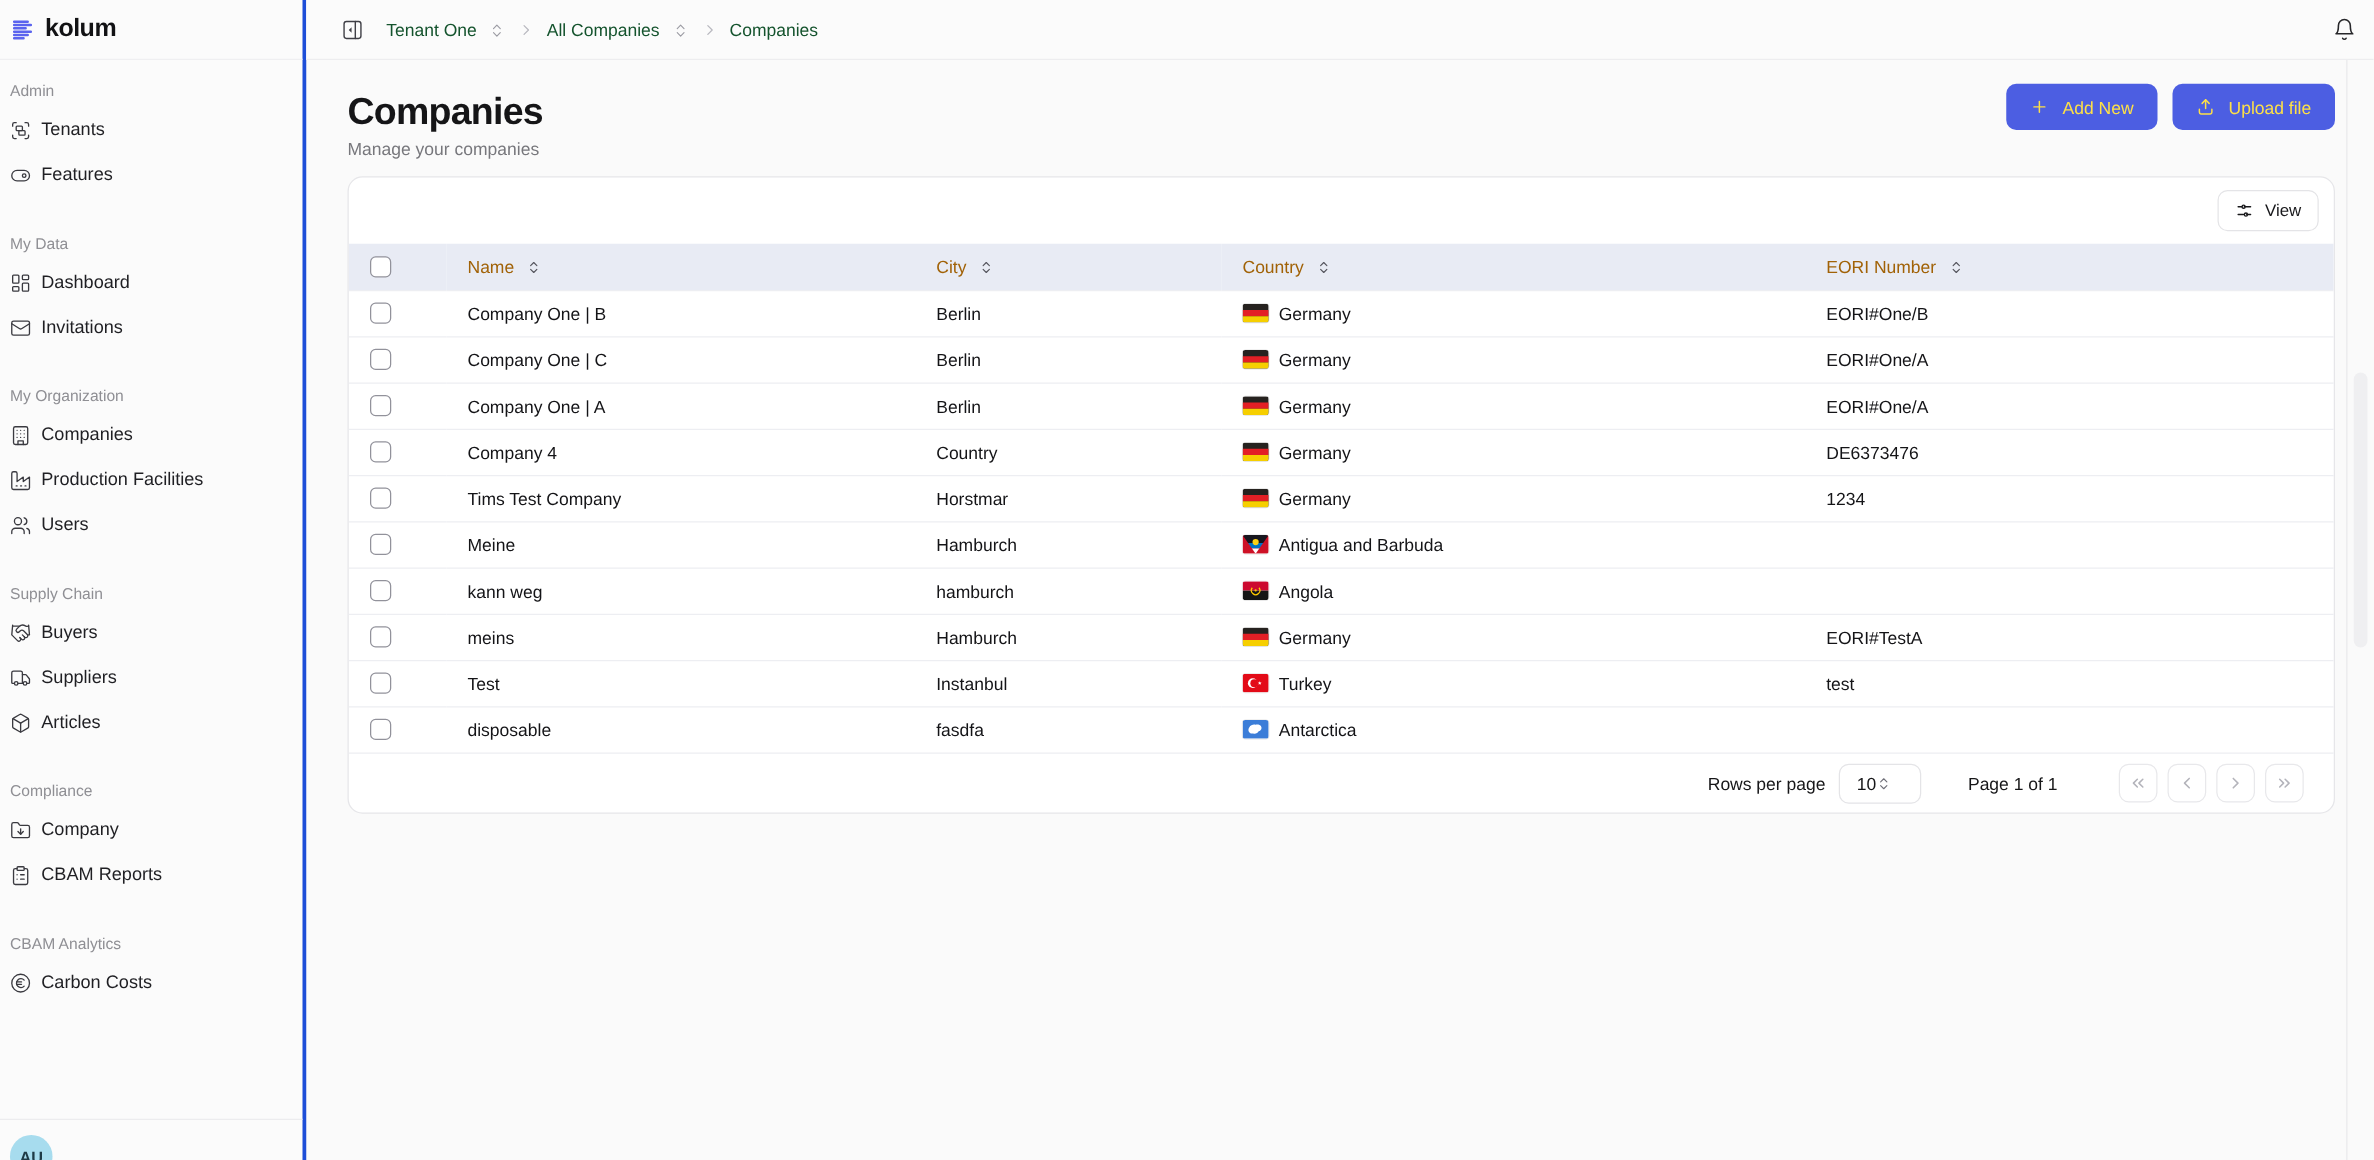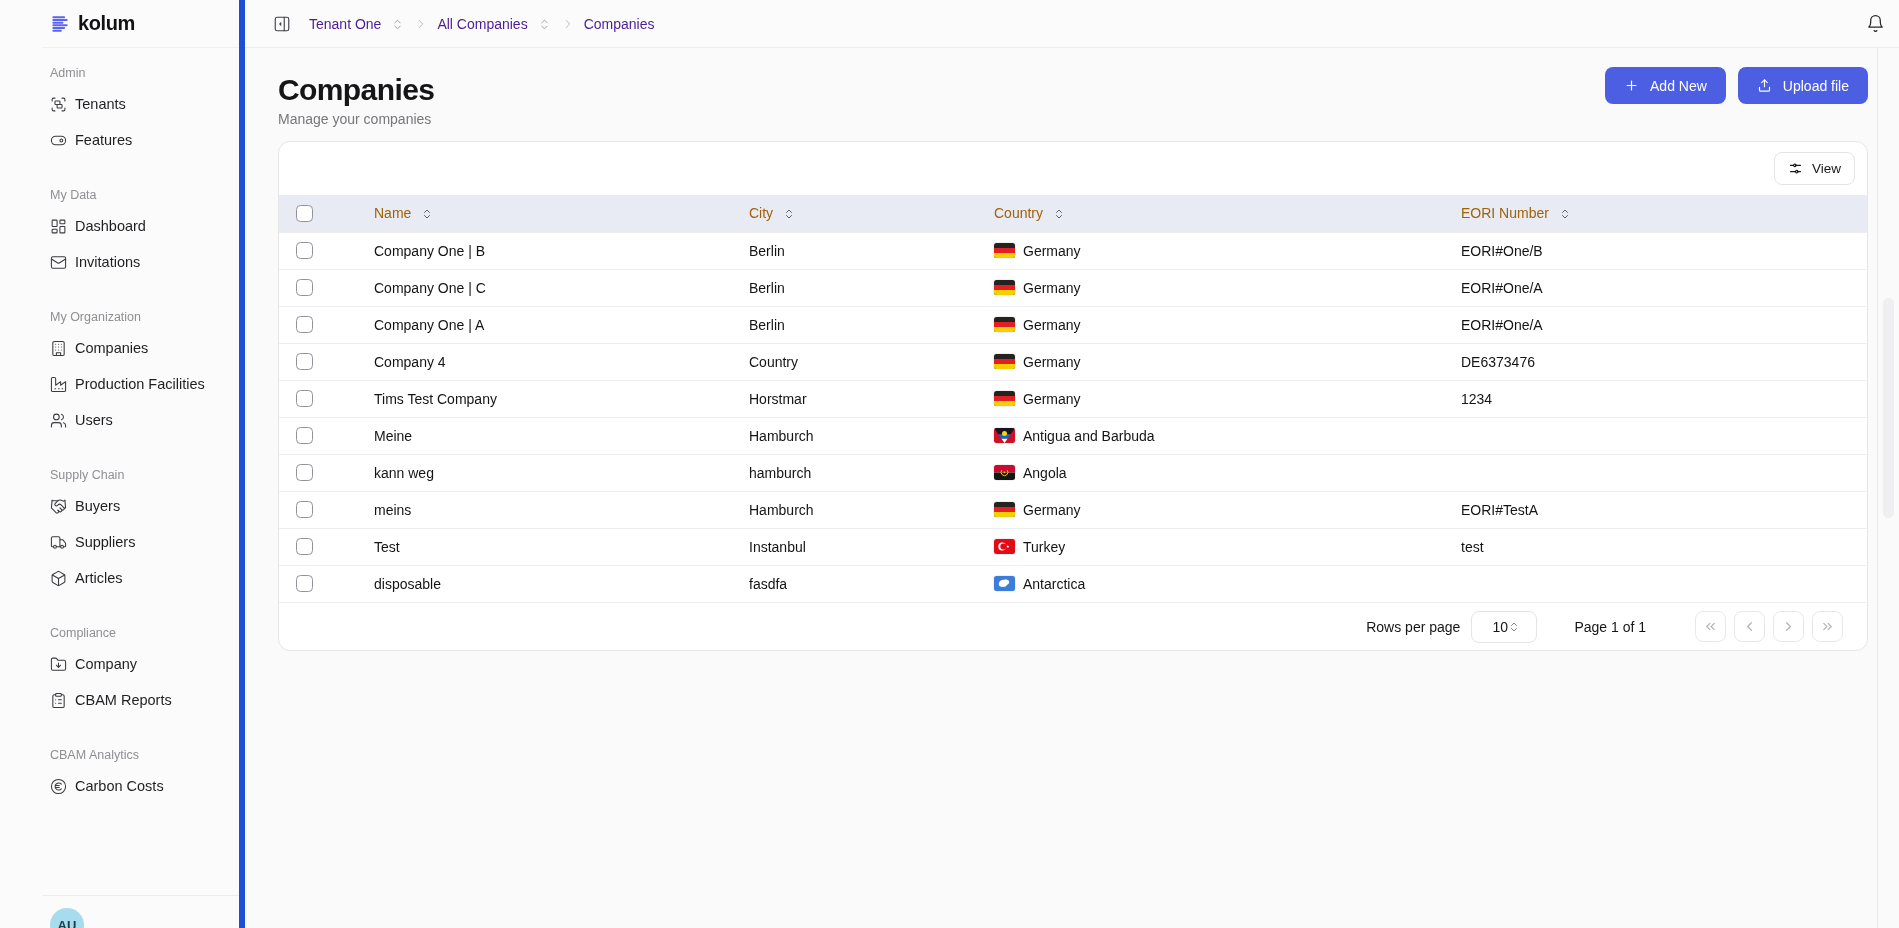--- a/index.html
+++ b/index.html
@@ -9,21 +9,21 @@
     width:1899px; height:928px; overflow:hidden;
     display:flex;
     background:#fafafa;
     font-family:"Liberation Sans","DejaVu Sans",sans-serif;
     color:#18181b;
     -webkit-font-smoothing:antialiased;
   }
   .icon svg { display:block; fill:none; stroke:currentColor; stroke-width:1.6; stroke-linecap:round; stroke-linejoin:round; }
 
   
-  .sidebar { width:245px; min-width:245px; height:928px; background:#fbfbfb; border-right:6px solid #1d4ed8; display:flex; flex-direction:column;padding-left:42px; }
+  .sidebar { width:245px; min-width:245px; height:928px; background:#fbfbfb; border-right:3px solid #1d4ed8; display:flex; flex-direction:column; }
   .logo-row { height:48px; display:flex; align-items:center; gap:8px; padding:0 8px; border-bottom:1px solid #efeff1; }
   .logo-mark svg { width:20px; height:20px; }
   .logo-text { font-size:20px; font-weight:700; letter-spacing:-0.4px; color:#121214; }
   .nav { flex:0 1 auto; padding:10px 8px 0; overflow:hidden; }
   .nav-section-title { margin:30px 0 6px; font-size:12.5px; color:#8f8f94; }
   .nav-section:first-child .nav-section-title { margin-top:8px; }
   .nav-item { height:36px; display:flex; align-items:center; gap:8px; border-radius:8px; cursor:pointer; }
   .nav-item .icon { width:17px; color:#3a3a40; }
   .nav-item .icon svg { width:17px; height:17px; stroke-width:1.5; }
   .nav-label { font-size:14.5px; color:#1f1f23; }
@@ -32,55 +32,55 @@
   .user-name { font-size:14.5px; font-weight:700; color:#7f1d1d; margin-top:2px; }
   .user-caret { margin-left:auto; color:#3f3f46; margin-top:5px; }
   .user-caret svg { width:14px; height:14px; }
 
   
   .main { flex:1; display:flex; flex-direction:column; position:relative; }
   .topbar { height:48px; background:#fbfbfb; border-bottom:1px solid #ededef; display:flex; align-items:center; padding:0 14px 0 28px; }
   .bc-toggle { color:#3f3f46; margin-right:18px; cursor:pointer; }
   .bc-toggle svg { width:18px; height:18px; stroke-width:1.5; }
   .breadcrumb { display:flex; align-items:center; }
-  .bc-label { font-size:14px; color:#4c1d95; cursor:pointer; }
+  .bc-label { font-size:14px; color:#14532d; cursor:pointer; }
   .bc-sel { color:#9b9ba3; margin:2px 6px 0 10px; cursor:pointer; }
   .bc-sel svg { width:13px; height:13px; stroke-width:1.7; }
   .bc-sep { color:#b8b8bf; margin:1px 9px 0 4px; }
   .bc-sep svg { width:14px; height:14px; stroke-width:1.7; }
   .bell { margin-left:auto; color:#27272a; cursor:pointer; }
   .bell svg { width:19px; height:19px; stroke-width:1.6; }
 
   .content { padding:24px 31px 0 33px; }
   .page-head { display:flex; justify-content:space-between; align-items:flex-start; }
   .page-title { font-size:30px; line-height:36px; font-weight:700; letter-spacing:-0.6px; color:#151517; }
   .page-sub { font-size:14px; color:#77777c; margin-top:3px; }
   .actions { display:flex; gap:12px; margin-top:-5px; }
-  .btn-primary { height:37px; padding:0 19px; border:none; border-radius:8px; color:#ffffff; font-size:14px; font-weight:500; font-family:inherit; display:inline-flex; align-items:center; gap:11px; cursor:pointer; }
+  .btn-primary { height:37px; padding:0 19px; border:none; border-radius:8px; color:#fde047; font-size:14px; font-weight:500; font-family:inherit; display:inline-flex; align-items:center; gap:11px; cursor:pointer; }
   .btn-primary .icon svg { width:15px; height:15px; stroke-width:1.9; }
 
   .card { margin-top:14px; background:#fff; border:1px solid #e6e6e9; border-radius:12px; overflow:hidden; }
   .card-toolbar { display:flex; justify-content:flex-end; padding:10px 12px; }
   .btn-view { height:33px; padding:0 13px; background:#fff; border:1px solid #e4e4e7; border-radius:8px; font-size:13.5px; font-weight:500; font-family:inherit; color:#18181b; display:inline-flex; align-items:center; gap:9px; cursor:pointer; }
   .btn-view .icon svg { width:15px; height:15px; stroke-width:1.7; }
 
   table { width:100%; border-collapse:collapse; font-size:14px; }
   th { height:37px; text-align:left; font-weight:500; color:#a16207; padding:0 0 0 17px; }
   .th-inner { display:inline-flex; align-items:center; gap:10px; }
   .sort-ic { color:#53535b; cursor:pointer; margin-top:2px; }
   .sort-ic svg { width:12px; height:12px; stroke-width:1.8; }
   td { height:37px; border-top:1px solid #edeef2; color:#141417; padding:0 0 0 17px; }
   .checkbox { width:17px; height:17px; border:1.5px solid #92929b; border-radius:4.5px; background:#fff; display:block; cursor:pointer; }
   .country-cell { display:flex; align-items:center; gap:8px; }
   .flag { width:21px; height:15px; border-radius:2.5px; overflow:hidden; box-shadow:0 0 0 0.5px rgba(0,0,0,.12); flex:none; }
   .flag svg { display:block; width:21px; height:15px; }
 
   .card-footer { display:flex; align-items:center; justify-content:flex-end; height:48px; border-top:1px solid #edeef2; padding-right:24px; font-size:14px; color:#161618; }
   .rpp-label { margin-right:11px; }
-  .rpp-select { width:66px; height:32px; background:#fff; border:1px solid #e4e4e7; border-radius:8px; display:inline-flex; align-items:center; justify-content:center; padding:0 9px 0 13px; cursor:pointer; }
+  .rpp-select { width:66px; height:32px; background:#fff; border:1px solid #e4e4e7; border-radius:8px; display:inline-flex; align-items:center; justify-content:flex-start; padding:0 9px 0 13px; cursor:pointer; }
   .rpp-select .icon { color:#71717a; }
   .rpp-select .icon svg { width:12px; height:12px; stroke-width:1.8; }
   .page-status { margin-left:37px; }
   .pager { margin-left:49px; display:flex; gap:8px; }
   .pager-btn { width:31px; height:31px; background:#fff; border:1px solid #e8e8eb; border-radius:8px; display:inline-flex; align-items:center; justify-content:center; color:#b4b4bb; cursor:default; padding:0; }
   .pager-btn svg { width:15px; height:15px; stroke-width:2; }
 
   .scroll-strip { position:absolute; top:48px; right:0; bottom:0; width:22px; border-left:1px solid #e9e9eb; }
   .scroll-thumb { position:absolute; left:5px; top:250px; width:11px; height:220px; background:#efeff1; border-radius:6px; }
 </style>

